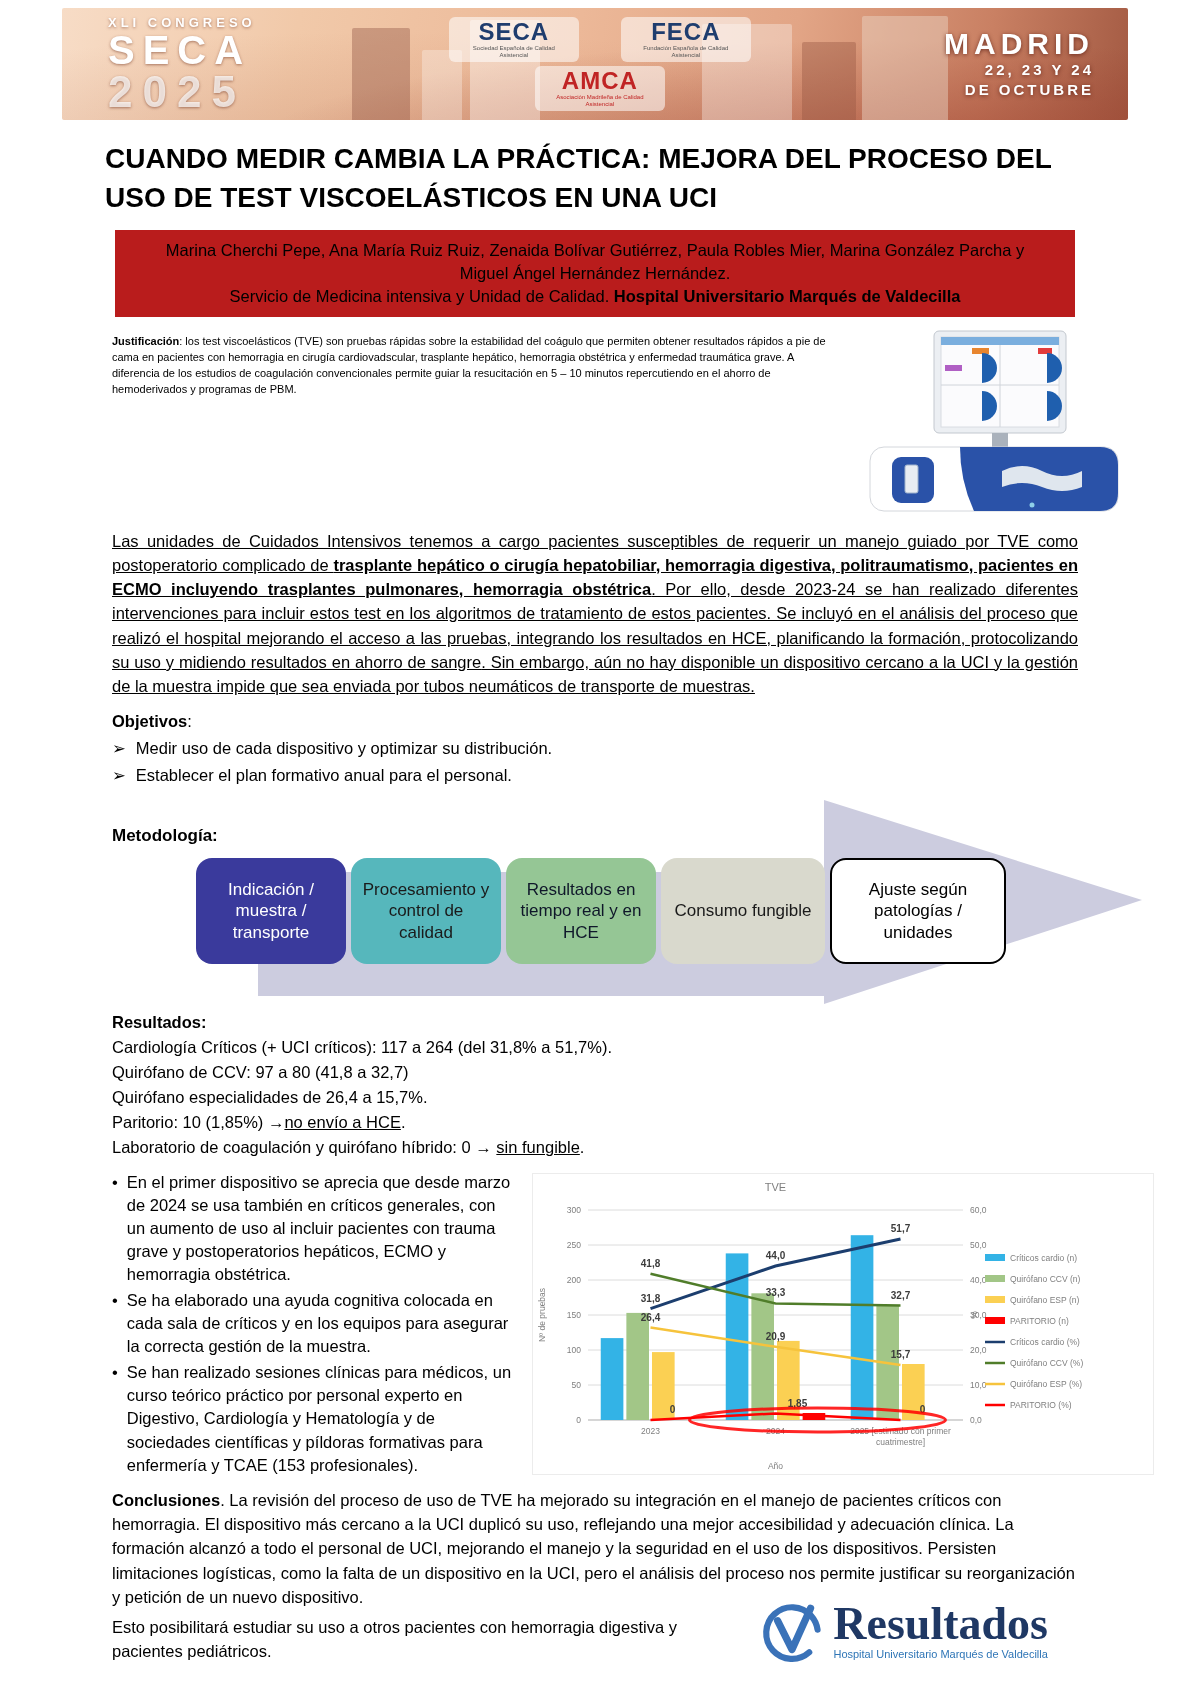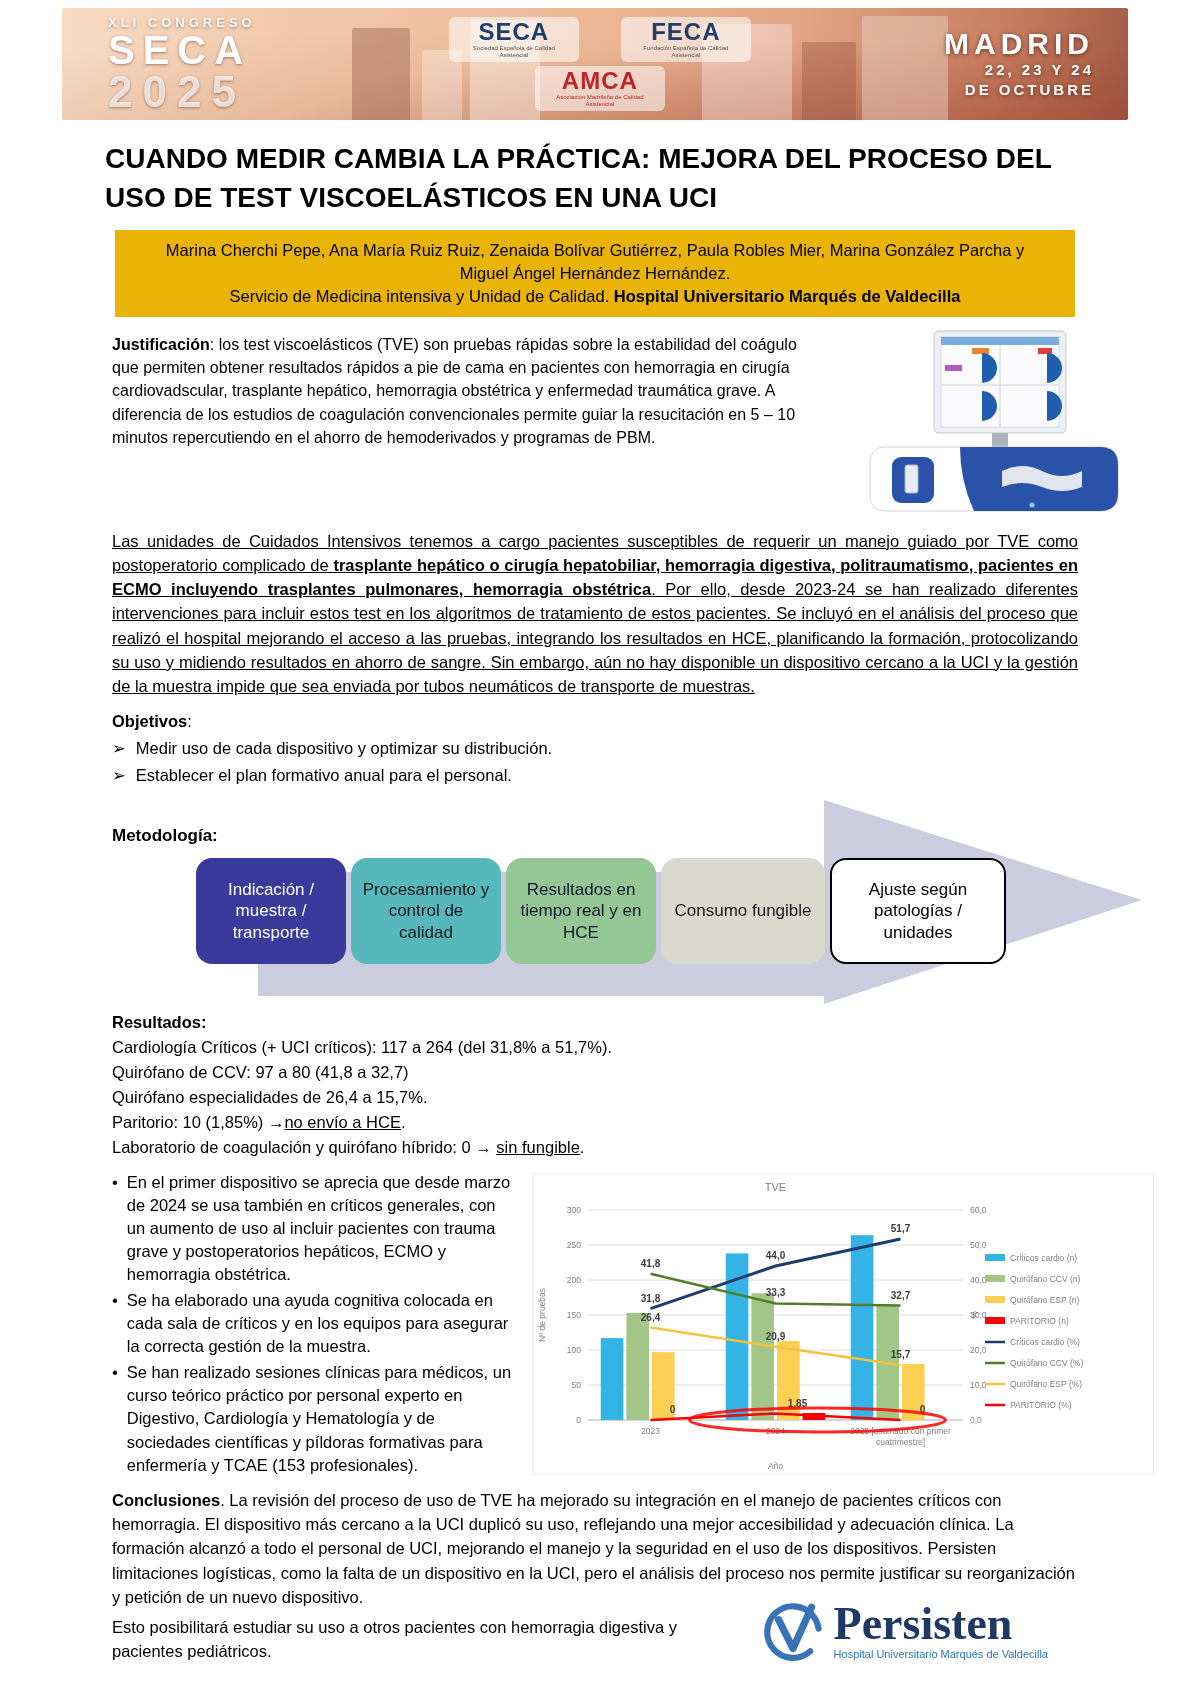--- a/index.html
+++ b/index.html
@@ -23,25 +23,25 @@
   .mini-logo{background:rgba(255,255,255,.55);border-radius:6px;padding:3px 10px;text-align:center;}
   .mini-logo .nm{font-size:24px;font-weight:bold;color:#1f3d6e;letter-spacing:1px;line-height:1;}
   .mini-logo .tg{font-size:6px;color:#555;margin-top:1px;max-width:110px;line-height:1.2;}
   .amca .nm{color:#c02424;}
   .amca .tg{color:#c02424;}
   .brand-right{padding-right:34px;text-align:right;color:#fff;text-shadow:0 1px 4px rgba(90,30,20,.8);}
   .brand-city{font-size:30px;font-weight:bold;letter-spacing:5px;line-height:1.05;}
   .brand-dates{font-size:15px;font-weight:bold;letter-spacing:3px;line-height:1.35;}
   
   .title{margin:20px 105px 0;font-size:28px;font-weight:bold;line-height:1.38;}
-  .authors{margin:13px 115px 0;background:#eab308;padding:9px 26px;text-align:center;
+  .authors{margin:13px 115px 0;background:#b91c1c;padding:9px 26px;text-align:center;
            font-size:16.5px;line-height:1.38;}
   
   .justif-row{margin:16px 48px 0 112px;display:flex;gap:16px;}
-  .justif-text{flex:1;font-size:16px;line-height:1.46;}
+  .justif-text{flex:1;font-size:11px;line-height:1.46;}
   .device-box{width:300px;flex:0 0 300px;margin-top:-4px;}
   
   .para2{margin:10px 112px 0;font-size:16.5px;line-height:1.47;text-align:justify;text-decoration:underline;}
   .objetivos{margin:12px 112px 0;font-size:16.5px;line-height:1.45;}
   .obj-item{display:flex;gap:10px;margin-top:3px;}
   .obj-marker{flex:0 0 auto;}
   
   .metodologia{position:relative;height:212px;margin:8px 45px 0 112px;}
   .met-heading{position:absolute;top:30px;left:0;font-weight:bold;font-size:17px;}
   .arrow-svg{position:absolute;inset:0;width:100%;height:100%;}
@@ -56,21 +56,21 @@
   .bullets{width:402px;flex:0 0 402px;font-size:16.5px;line-height:1.4;}
   .bullet{display:flex;gap:9px;margin-bottom:3px;}
   .chart-wrap{flex:1;}
   #tve-chart{background:#fff;border:1px solid #ececec;display:block;margin:2px 0 0 8px;}
   #tve-chart text{font-family:"Liberation Sans",sans-serif;}
   #tve-chart .tick{font-size:8.5px;fill:#7f7f7f;}
   #tve-chart .ctitle{font-size:11px;fill:#7f7f7f;}
   #tve-chart .dlabel{font-size:10px;font-weight:bold;fill:#3c3c3c;}
   
   .conclusiones{margin:8px 112px 0;font-size:16.5px;line-height:1.47;}
-  .bottom-row{margin:2px 112px 0;display:flex;align-items:flex-start;}
+  .bottom-row{margin:2px 112px 0;display:flex;align-items:flex-end;}
   .tail{width:640px;font-size:16.5px;line-height:1.47;padding-top:4px;}
   .logo-block{margin-left:auto;margin-right:30px;display:flex;align-items:center;gap:8px;margin-top:-14px;}
   .vald-name{font-family:"Liberation Serif",serif;font-weight:bold;font-size:46px;color:#1f3864;line-height:1;}
   .vald-tag{font-size:11px;color:#2e75b6;margin-top:1px;text-align:center;}
 </style>
 </head>
 <body>
 
 <div class="page">
 
@@ -291,19 +291,19 @@
     <span class="b">Conclusiones</span><span>. La revisión del proceso de uso de TVE ha mejorado su integración en el manejo de pacientes críticos con hemorragia. El dispositivo más cercano a la UCI duplicó su uso, reflejando una mejor accesibilidad y adecuación clínica. La formación alcanzó a todo el personal de UCI, mejorando el manejo y la seguridad en el uso de los dispositivos. Persisten limitaciones logísticas, como la falta de un dispositivo en la UCI, pero el análisis del proceso nos permite justificar su reorganización y petición de un nuevo dispositivo.</span>
   </div>
   <div class="bottom-row">
     <div class="tail">Esto posibilitará estudiar su uso a otros pacientes con hemorragia digestiva y pacientes pediátricos.</div>
     <div class="logo-block">
       <svg width="66" height="66" viewBox="0 0 64 64">
         <circle cx="32" cy="34" r="25" fill="none" stroke="#3a72b8" stroke-width="6" stroke-dasharray="132 40" stroke-linecap="round" transform="rotate(48 32 34)"></circle>
         <path d="M18 22 L32 50 L50 10" fill="none" stroke="#3a72b8" stroke-width="7" stroke-linejoin="round" stroke-linecap="round"></path>
       </svg>
       <div>
-        <div class="vald-name">Persisten</div>
+        <div class="vald-name">Resultados</div>
         <div class="vald-tag">Hospital Universitario Marqués de Valdecilla</div>
       </div>
     </div>
   </div>
 
 </div>
 
 </body></html>

